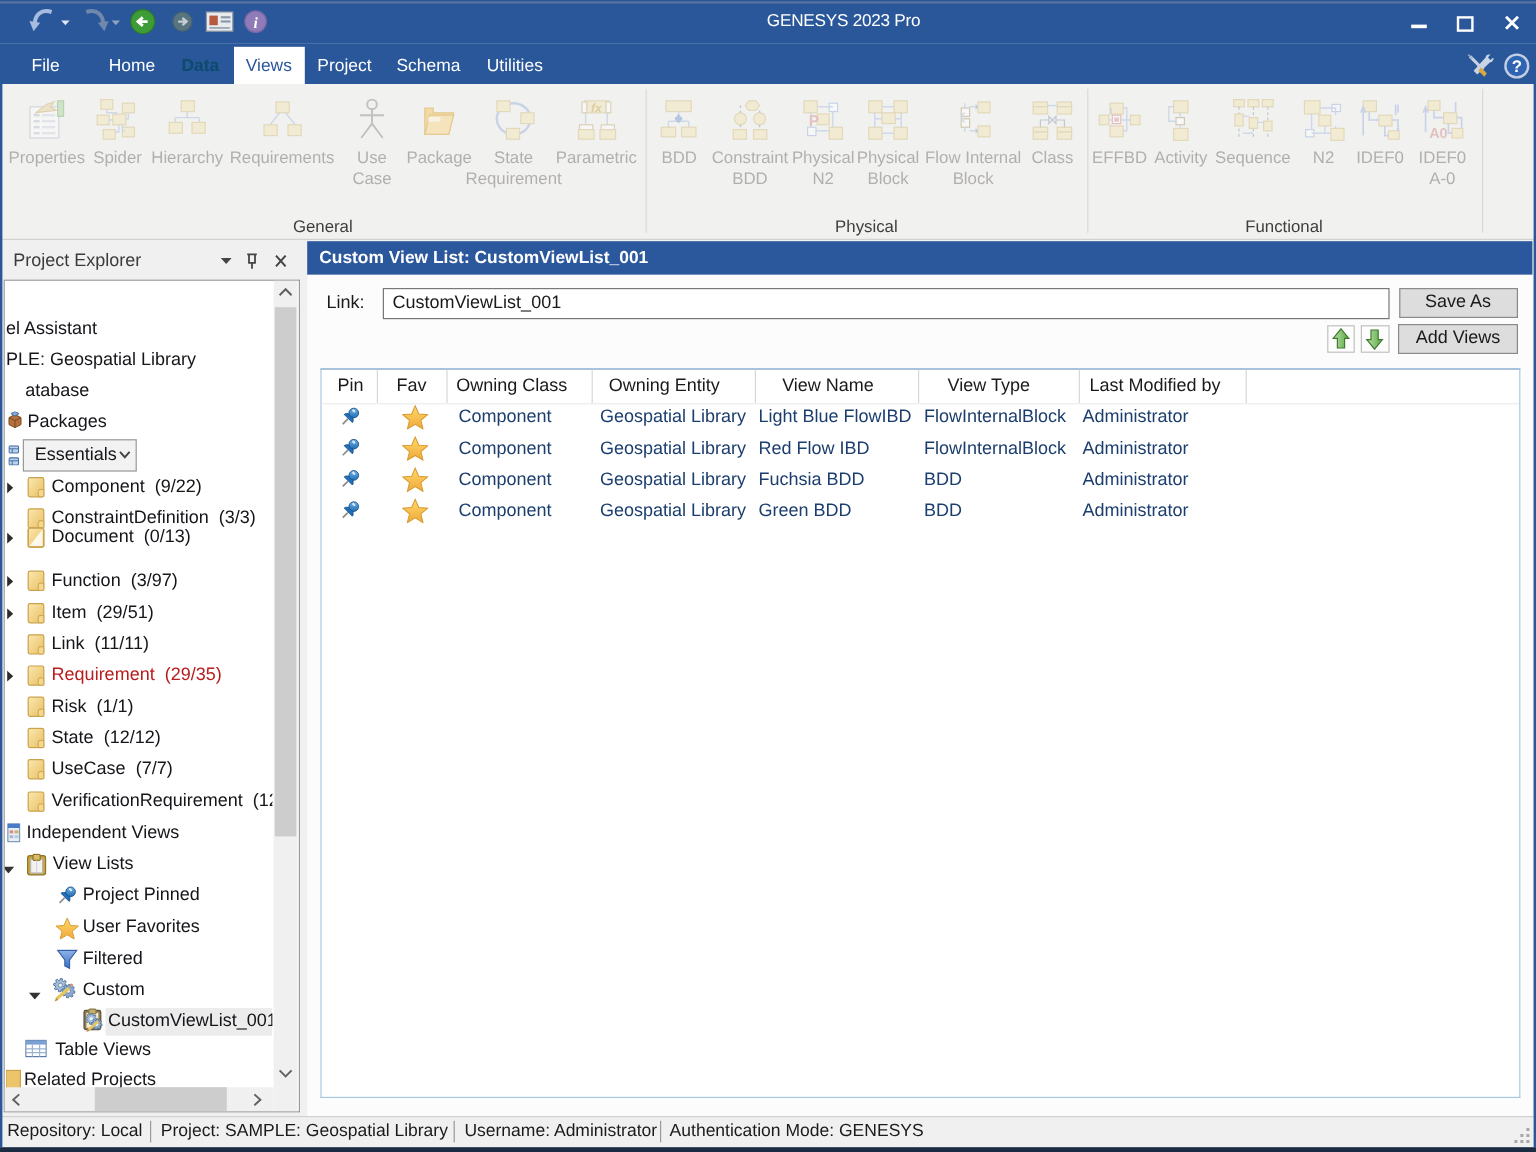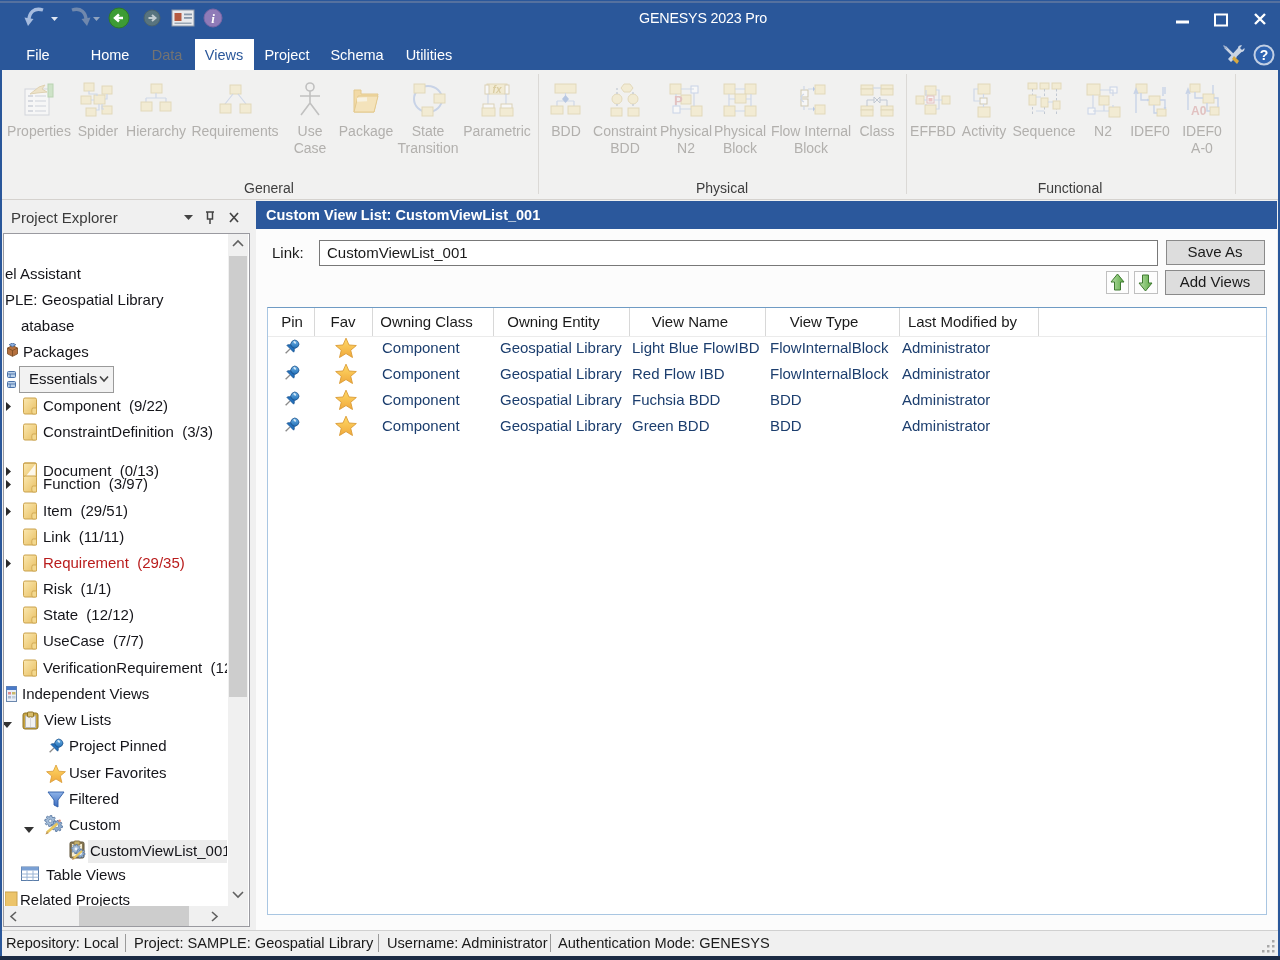--- a/index.html
+++ b/index.html
@@ -38,21 +38,21 @@
 <div class="t" style="left:703px;top:3.6999999999999993px;font-size:14.3px;line-height:28.6px;color:#ffffff;font-weight:normal;transform:translateX(-50%);letter-spacing:-0.2px;text-align:right;">GENESYS 2023 Pro</div>
 <svg class="a" style="left:1160px;top:8px;" width="116" height="22" viewBox="0 0 116 22">
  <rect x="16" y="12.5" width="13" height="3" fill="#fff"></rect>
  <rect x="55" y="6.5" width="12" height="11" fill="none" stroke="#fff" stroke-width="2"></rect>
  <path d="M 95 6 L 105 16 M 105 6 L 95 16" stroke="#fff" stroke-width="2.4"></path>
 </svg>
 <div class="a" style="left:0;top:36px;width:1280px;height:34px;background:#2a579a;"></div>
 <div class="a" style="left:195px;top:39px;width:59px;height:31px;background:#ffffff;"></div>
 <div class="t" style="left:38px;top:40.5px;font-size:14.5px;line-height:29.0px;color:#ffffff;font-weight:normal;transform:translateX(-50%);">File</div>
 <div class="t" style="left:110px;top:40.5px;font-size:14.5px;line-height:29.0px;color:#ffffff;font-weight:normal;transform:translateX(-50%);">Home</div>
-<div class="t" style="left:167px;top:40.5px;font-size:14.5px;line-height:29.0px;color:#737373;font-weight:normal;transform:translateX(-50%);">Data</div>
+<div class="t" style="left:167px;top:40.5px;font-size:14.5px;line-height:29.0px;color:#0c4a6e;font-weight:bold;transform:translateX(-50%);">Data</div>
 <div class="t" style="left:224px;top:40.5px;font-size:14.5px;line-height:29.0px;color:#2a579a;font-weight:normal;transform:translateX(-50%);">Views</div>
 <div class="t" style="left:287px;top:40.5px;font-size:14.5px;line-height:29.0px;color:#ffffff;font-weight:normal;transform:translateX(-50%);">Project</div>
 <div class="t" style="left:357px;top:40.5px;font-size:14.5px;line-height:29.0px;color:#ffffff;font-weight:normal;transform:translateX(-50%);">Schema</div>
 <div class="t" style="left:429px;top:40.5px;font-size:14.5px;line-height:29.0px;color:#ffffff;font-weight:normal;transform:translateX(-50%);">Utilities</div>
 <svg class="a" style="left:1222px;top:44px;" width="54" height="22" viewBox="0 0 54 22">
  <path d="M 3 3 L 14 14" stroke="#c8d2e2" stroke-width="2.5"></path>
  <path d="M 1.5 1.5 L 5 5" stroke="#9fb0cb" stroke-width="1.2" fill="none"></path>
  <path d="M 16 4 C 16 2 18 1 20 1.5 L 18 4 L 20 6 L 22.5 4 C 23 6 21.5 8 19.5 8 L 9 18 L 6 15 Z" fill="#c9d4e4"></path>
  <path d="M 12 12 L 17 17 L 15 20 L 10 15 Z" fill="#d8a940"></path>
  <circle cx="42" cy="11" r="9.5" fill="#2f64b2" stroke="#c2cfe3" stroke-width="2"></circle>
@@ -115,21 +115,21 @@
 <rect x="9" y="15.5" width="10" height="4" fill="#fdf3d8" transform="rotate(-3 14 17)"></rect>
   </svg>
 <div class="t" style="left:366px;top:117.0px;font-size:14px;line-height:28px;color:#b2b0ad;font-weight:normal;transform:translateX(-50%);">Package</div>
 <svg class="a" style="left:410px;top:82px;opacity:0.55;" width="36" height="36" viewBox="0 0 36 36">
     <ellipse cx="18" cy="17" rx="14" ry="13" fill="none" stroke="#a8bce0" stroke-width="2"></ellipse>
 <rect x="4" y="2" width="11" height="9" fill="#f3e7bd" stroke="#d6c48e" stroke-width="1"></rect>
     <rect x="24" y="12" width="11" height="9" fill="#f3e7bd" stroke="#d6c48e" stroke-width="1"></rect>
     <rect x="12" y="25" width="11" height="9" fill="#f3e7bd" stroke="#d6c48e" stroke-width="1"></rect>
   </svg>
 <div class="t" style="left:428px;top:117.0px;font-size:14px;line-height:28px;color:#b2b0ad;font-weight:normal;transform:translateX(-50%);">State</div>
-<div class="t" style="left:428px;top:133.5px;font-size:14px;line-height:28px;color:#b2b0ad;font-weight:normal;transform:translateX(-50%);">Transition</div>
+<div class="t" style="left:428px;top:133.5px;font-size:14px;line-height:28px;color:#b2b0ad;font-weight:normal;transform:translateX(-50%);">Requirement</div>
 <svg class="a" style="left:479px;top:82px;opacity:0.55;" width="36" height="36" viewBox="0 0 36 36">
     <rect x="8" y="2" width="20" height="10" fill="#f3e7bd" stroke="#d6c48e" stroke-width="1"></rect>
 <rect x="6" y="3" width="4" height="9" fill="#fdfdfd" stroke="#c9b888"></rect>
     <rect x="26" y="3" width="4" height="9" fill="#fdfdfd" stroke="#c9b888"></rect>
 <text x="18" y="11" font-size="10" font-weight="bold" fill="#c9b063" text-anchor="middle" font-style="italic">fx</text>
 <path d="M 9 12 L 9 22 M 27 12 L 27 22" stroke="#b4c4e0" stroke-width="1.2" fill="none"></path>
 <rect x="4" y="22" width="11" height="5" fill="#fdfdfd" stroke="#c9b888"></rect>
     <rect x="22" y="22" width="11" height="5" fill="#fdfdfd" stroke="#c9b888"></rect>
 <rect x="3" y="26" width="13" height="8" fill="#f3e7bd" stroke="#d6c48e" stroke-width="1"></rect>
     <rect x="21" y="26" width="13" height="8" fill="#f3e7bd" stroke="#d6c48e" stroke-width="1"></rect>
@@ -326,21 +326,21 @@
           <linearGradient id="fg" x1="0" y1="0" x2="1" y2="1">
             <stop offset="0" stop-color="#fbe8b0"></stop>
             <stop offset="1" stop-color="#e8bf62"></stop>
           </linearGradient>
         </defs>
 <rect x="1" y="1" width="13" height="16" rx="1.5" fill="url(#fg)" stroke="#caa24d"></rect>
 <path d="M 10 11 L 14 11 L 14 17 L 10 17 C 9 15 9 13 10 11 Z" fill="#f3d88e" stroke="#caa24d" stroke-width="0.8"></path>
       </svg>
       <div class="t" style="left:39px;top:0;font-size:15px;line-height:26px;color:#15151a;">ConstraintDefinition&nbsp;&nbsp;(3/3)</div>
     </div>
-<div class="a" style="left:0;top:224px;width:197px;height:26px;">
+<div class="a" style="left:0;top:201px;width:197px;height:26px;">
       <svg class="a" style="left:1px;top:8px;" width="8" height="11" viewBox="0 0 8 11">
         <path d="M 1 1 L 6 5.5 L 1 10 Z" fill="#2b2b2b"></path>
       </svg>
       <svg class="a" style="left:18px;top:4px;" width="16" height="18" viewBox="0 0 15 18">
         <rect x="1" y="1" width="13" height="16" rx="1.5" fill="url(#fg)" stroke="#caa24d"></rect>
 <path d="M 2 16 L 13 2 L 13 16 Z" fill="#ffffff" opacity="0.85"></path>
 <rect x="1" y="1" width="13" height="16" rx="1.5" fill="none" stroke="#caa24d"></rect>
       </svg>
       <div class="t" style="left:39px;top:0;font-size:15px;line-height:26px;color:#15151a;">Document&nbsp;&nbsp;(0/13)</div>
     </div>

